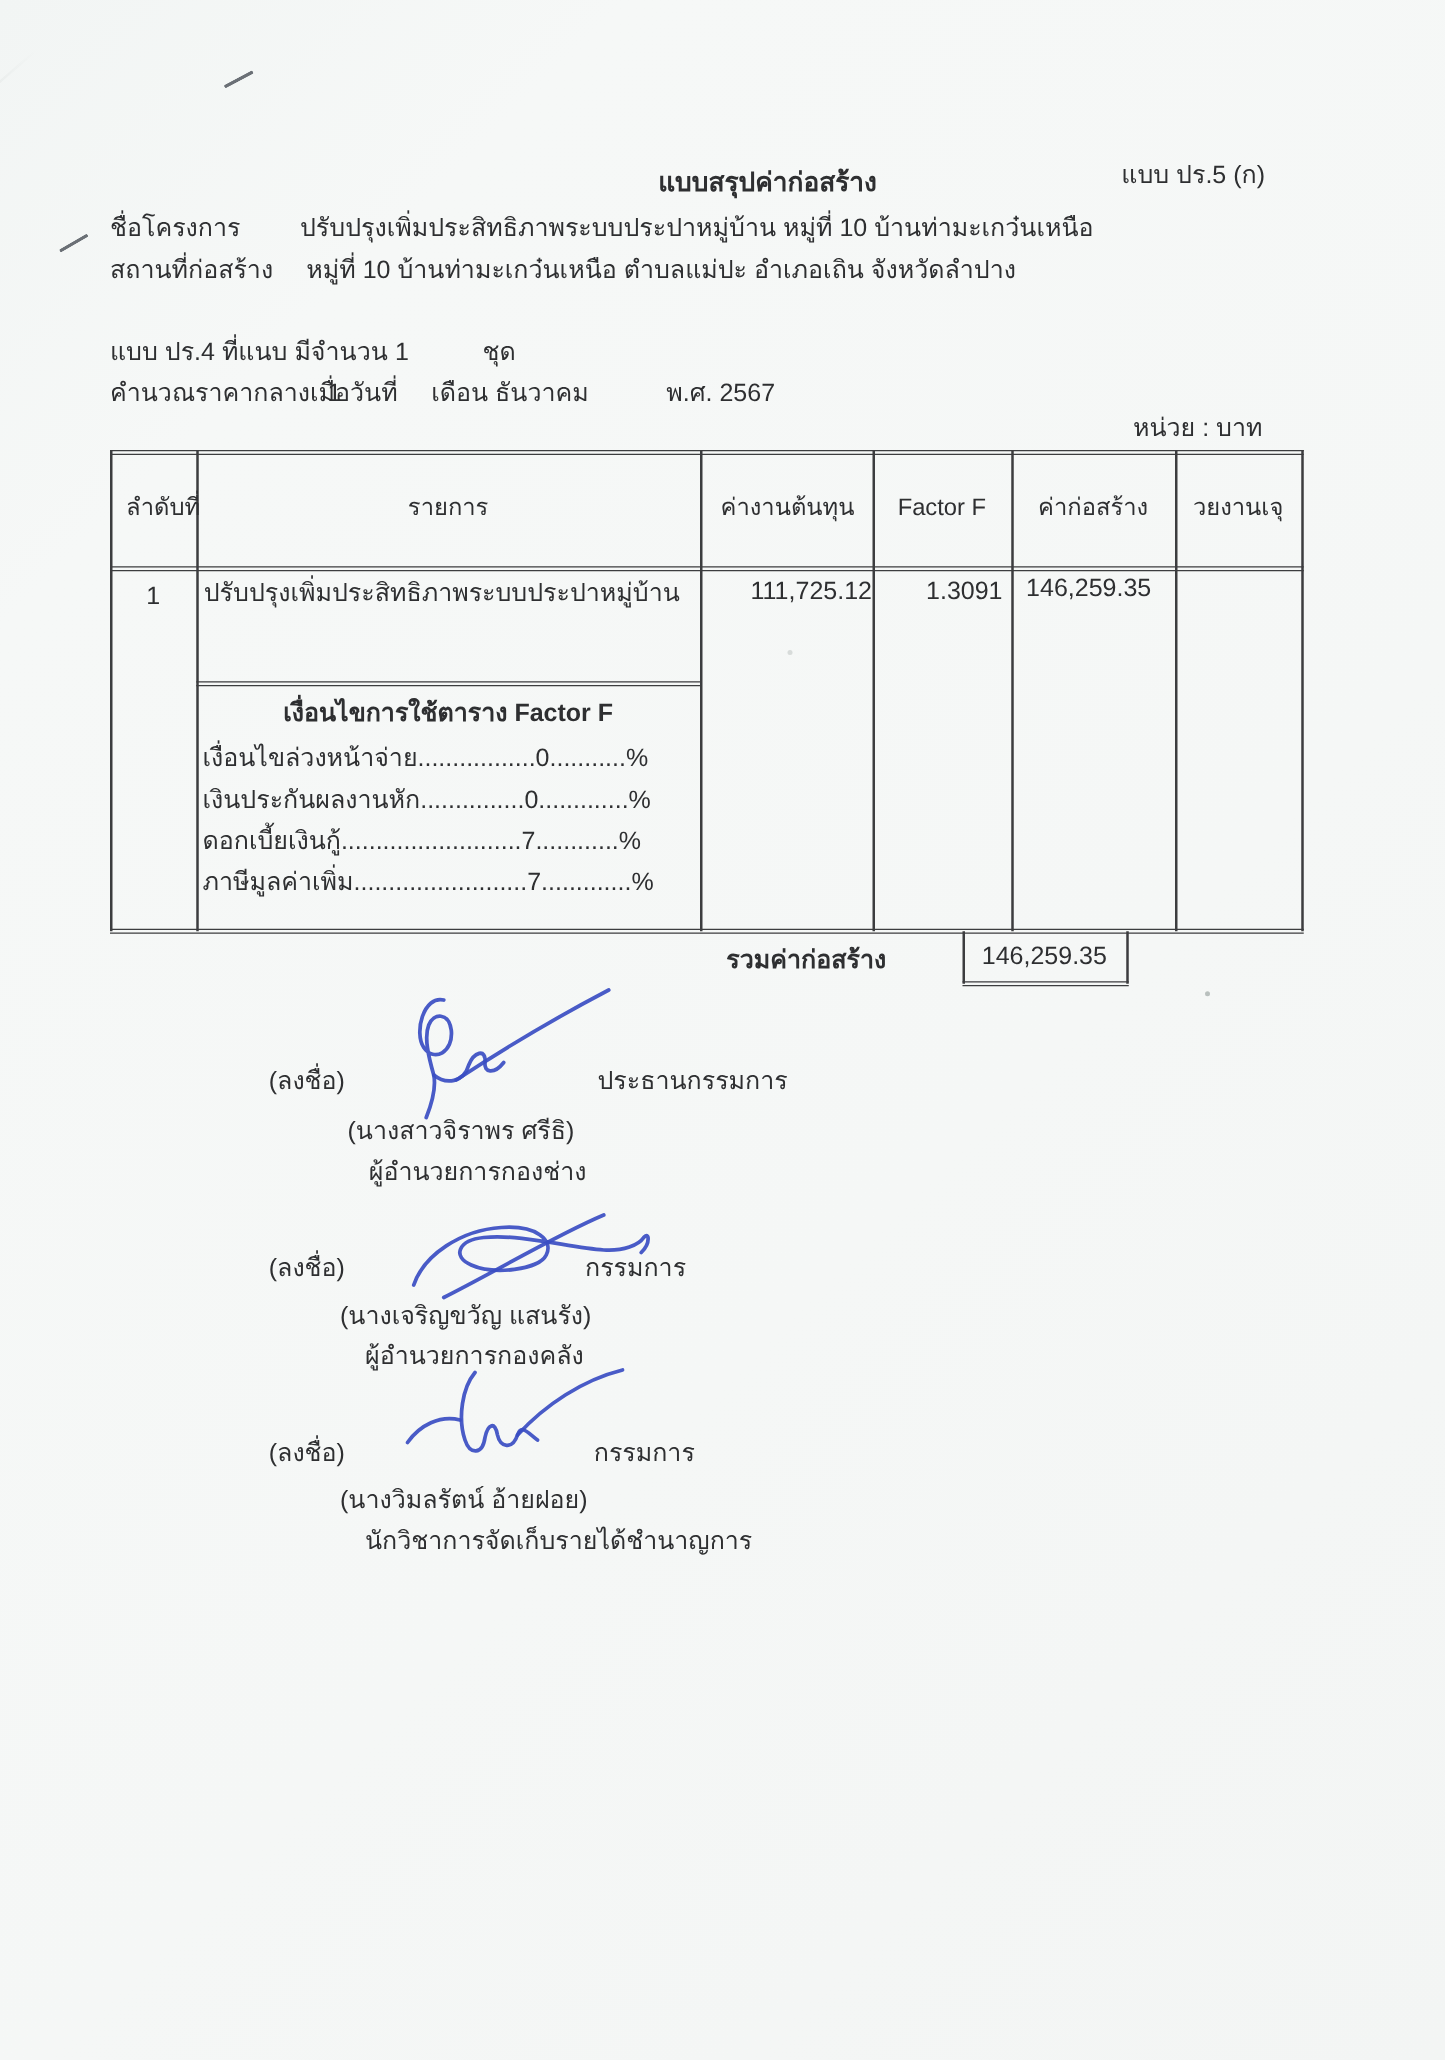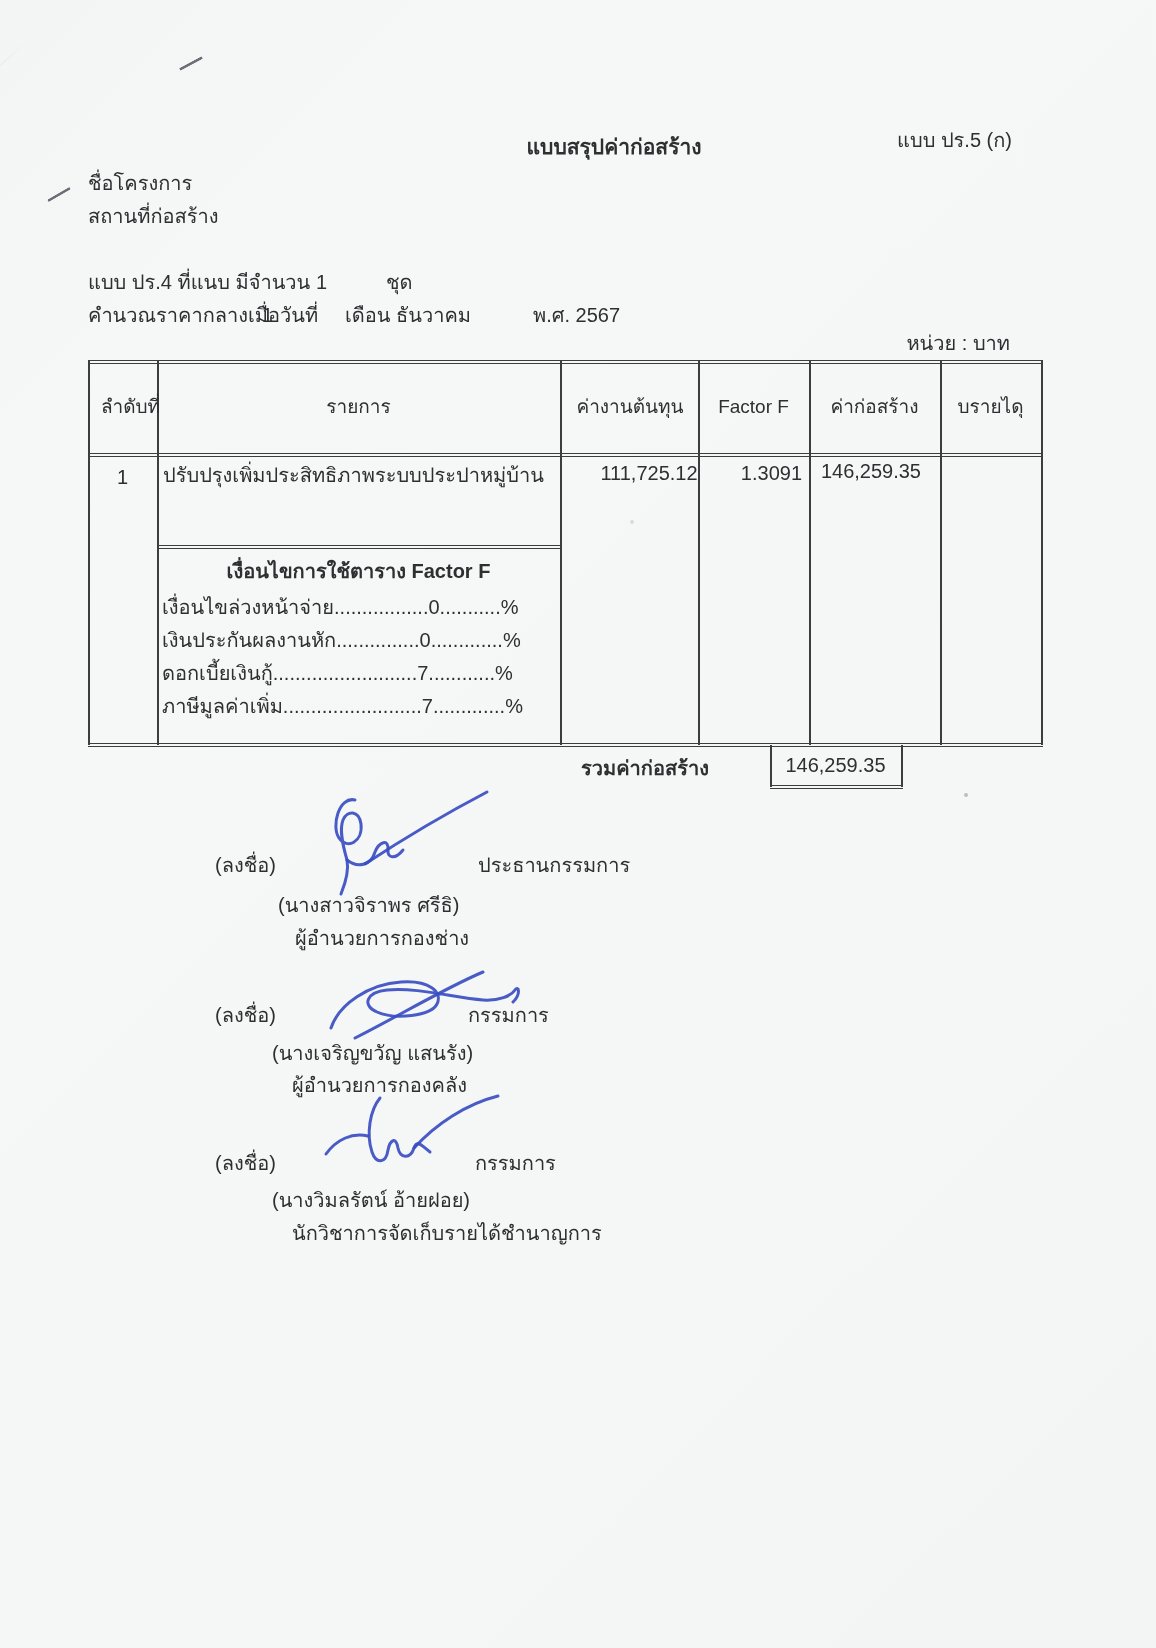--- a/index.html
+++ b/index.html
@@ -38,22 +38,24 @@
   <div class="crease"></div>
   <div class="staple-mark" style="left:178px;top:62px;transform:rotate(-28deg);"></div>
   <div class="staple-mark" style="left:46px;top:193px;transform:rotate(-30deg);"></div>
   <div class="speck" style="left:964px;top:793px;"></div>
   <div class="speck" style="left:630px;top:520px;opacity:.5;"></div>
 
   <div class="abs t right" style="left:840px;top:88px;width:172px;margin-top:37px;">แบบ  ปร.5 (ก)</div>
   <div class="abs t bold center" style="left:0;top:132px;width:1140px;font-size:21px;padding-left:44px;">แบบสรุปค่าก่อสร้าง</div>
 
   <div class="abs t" style="left:88px;top:168px;">ชื่อโครงการ</div>
+  <div class="abs t" style="left:240px;top:168px;">ปรับปรุงเพิ่มประสิทธิภาพระบบประปาหมู่บ้าน หมู่ที่ 10 บ้านท่ามะเกว๋นเหนือ</div>
 
   <div class="abs t" style="left:88px;top:201px;">สถานที่ก่อสร้าง</div>
+  <div class="abs t" style="left:245px;top:201px;">หมู่ที่ 10 บ้านท่ามะเกว๋นเหนือ ตำบลแม่ปะ อำเภอเถิน จังหวัดลำปาง</div>
 
 
   <div class="abs t" style="left:88px;top:267px;">แบบ ปร.4 ที่แนบ มีจำนวน</div>
   <div class="abs t" style="left:316px;top:267px;">1</div>
   <div class="abs t" style="left:386px;top:267px;">ชุด</div>
 
   <div class="abs t" style="left:88px;top:300px;">คำนวณราคากลางเมื่อวันที่</div>
   <div class="abs t" style="left:262px;top:300px;">1</div>
   <div class="abs t" style="left:345px;top:300px;">เดือน ธันวาคม</div>
   <div class="abs t" style="left:533px;top:300px;">พ.ศ. 2567</div>
@@ -73,21 +75,21 @@
     <div class="vline" style="left:560px;top:360px;height:385px;"></div>
     <div class="vline" style="left:698px;top:360px;height:385px;"></div>
     <div class="vline" style="left:809px;top:360px;height:385px;"></div>
     <div class="vline" style="left:940px;top:360px;height:385px;"></div>
 
     <div class="abs t center" style="left:96px;top:392px;width:69px;font-size:19px;">ลำดับที่</div>
     <div class="abs t center" style="left:157px;top:392px;width:403px;font-size:19px;">รายการ</div>
     <div class="abs t center" style="left:560px;top:392px;width:140px;font-size:19px;">ค่างานต้นทุน</div>
     <div class="abs t center" style="left:698px;top:392px;width:111px;font-size:19px;">Factor F</div>
     <div class="abs t center" style="left:809px;top:392px;width:131px;font-size:19px;">ค่าก่อสร้าง</div>
-    <div class="abs t center" style="left:940px;top:392px;width:101px;font-size:19px;">บรายไดุ</div>
+    <div class="abs t center" style="left:940px;top:392px;width:101px;font-size:19px;">วยงานเจุ</div>
 
     <div>
       <div class="abs t center" style="left:88px;top:462px;width:69px;">1</div>
       <div class="abs t" style="left:163px;top:460px;">ปรับปรุงเพิ่มประสิทธิภาพระบบประปาหมู่บ้าน</div>
       <div class="abs t right" style="left:586px;top:458px;width:126px;text-align:center;">111,725.12</div>
       <div class="abs t right" style="left:698px;top:458px;width:104px;">1.3091</div>
       <div class="abs t right" style="left:809px;top:456px;width:112px;">146,259.35</div>
     </div>
 
     <div>

